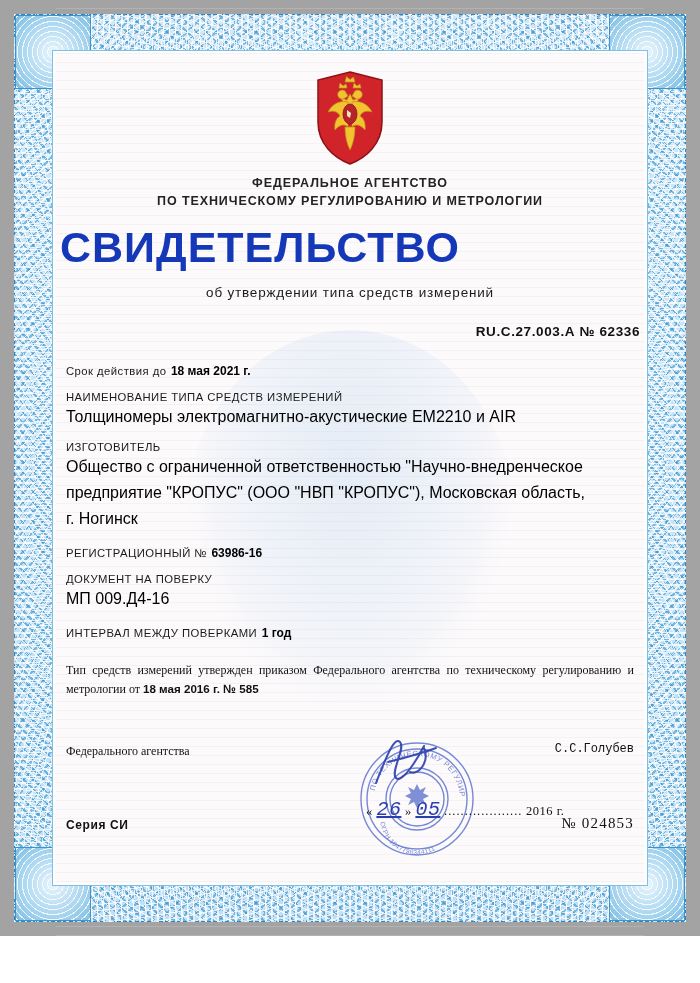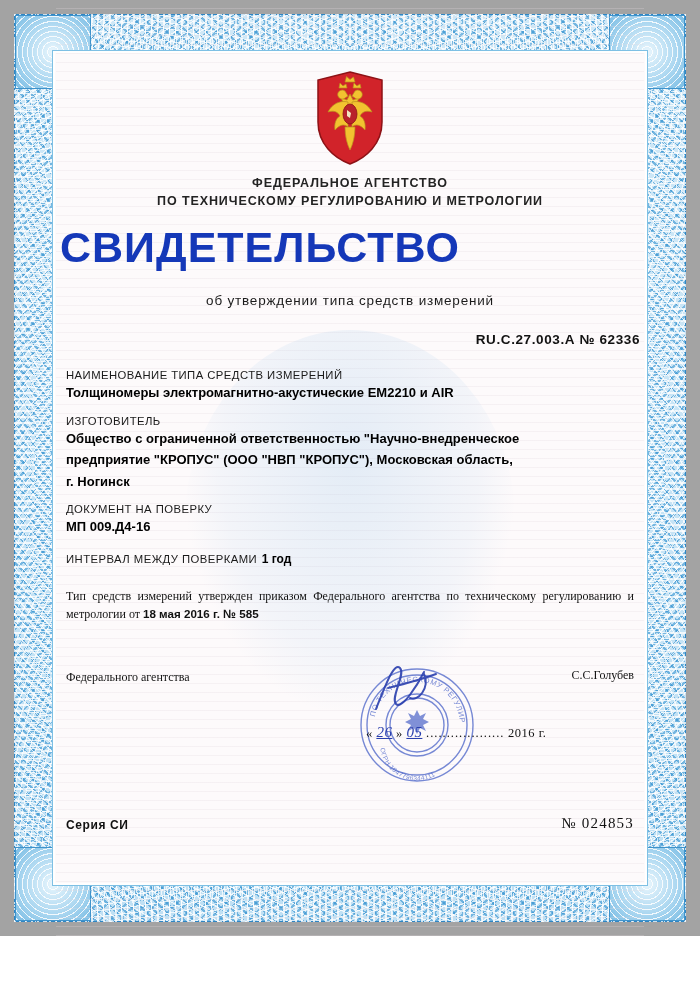--- a/index.html
+++ b/index.html
@@ -133,21 +133,21 @@
     font-size: 43px;
     letter-spacing: 1px;
     margin-top: 16px;
     line-height: 1;
   }
   .certificate-sub {
     text-align: center;
     color: #1b1b1b;
     font-size: 13.5px;
     letter-spacing: 0.8px;
-    margin-top: 24px;
+    margin-top: 16px;
   }
 
   .cert-number {
     text-align: right;
     font-size: 13.5px;
     font-weight: 700;
     color: #111;
     letter-spacing: 0.6px;
     margin-top: 24px;
   }
@@ -164,22 +164,22 @@
     font-size: 11.3px;
     letter-spacing: 0.45px;
     color: #1a1a1a;
   }
   .val {
     font-size: 12px;
     font-weight: 700;
     color: #000;
   }
   .val-line {
-    font-size: 13px;
-    font-weight: 700;
+    font-size: 16px;
+    font-weight: 400;
     color: #000;
     line-height: 1.5;
     margin-top: 2px;
   }
 
   .para {
     font-size: 12px;
     line-height: 1.55;
     text-align: justify;
     color: #111;
@@ -197,38 +197,38 @@
     font-size: 12px;
     line-height: 1.5;
     font-family: "Liberation Serif", serif;
     color: #111;
   }
   .sign-right {
     position: absolute;
     right: 0;
     top: 0;
     font-size: 12px;
-    font-family: Liberation Serif, serif;
+    font-family: Liberation Mono, monospace;
     color: #111;
   }
   .date-line {
     position: absolute;
     left: 300px;
     top: 56px;
     font-size: 12.5px;
     font-family: "Liberation Serif", serif;
     color: #111;
     letter-spacing: 0.5px;
   }
   .date-line .dots { letter-spacing: 1px; }
   .hand {
     color: #2a3fae;
-    font-family: Liberation Serif, serif;
+    font-family: Liberation Mono, monospace;
     font-style: italic;
-    font-size: 15px;
+    font-size: 20px;
     text-decoration: underline;
   }
 
   .stamp {
     position: absolute;
     left: 276px;
     top: -18px;
     width: 150px;
     height: 150px;
     pointer-events: none;
@@ -308,33 +308,41 @@
       <div>ПО ТЕХНИЧЕСКОМУ РЕГУЛИРОВАНИЮ И МЕТРОЛОГИИ</div>
     </div>
 
     <div class="certificate-title">СВИДЕТЕЛЬСТВО</div>
     <div class="certificate-sub">об утверждении типа средств измерений</div>
 
     <div class="cert-number">RU.C.27.003.А  № 62336</div>
 
     <div class="body">
 
+      <div class="row">
+        <span class="lbl-caps">Срок действия до</span>
+        <span class="val">18 мая 2021 г.</span>
+      </div>
 
       <div class="row">
         <div class="lbl-caps">НАИМЕНОВАНИЕ ТИПА СРЕДСТВ ИЗМЕРЕНИЙ</div>
         <div class="val-line">Толщиномеры электромагнитно-акустические EM2210 и AIR</div>
       </div>
 
       <div class="row">
         <div class="lbl-caps">ИЗГОТОВИТЕЛЬ</div>
         <div class="val-line">Общество с ограниченной ответственностью "Научно-внедренческое</div>
         <div class="val-line">предприятие "КРОПУС" (ООО "НВП "КРОПУС"), Московская область,</div>
         <div class="val-line">г. Ногинск</div>
       </div>
 
+      <div class="row">
+        <span class="lbl-caps">РЕГИСТРАЦИОННЫЙ №</span>
+        <span class="val">63986-16</span>
+      </div>
 
       <div class="row">
         <div class="lbl-caps">ДОКУМЕНТ НА ПОВЕРКУ</div>
         <div class="val-line">МП 009.Д4-16</div>
       </div>
 
       <div class="row">
         <span class="lbl-caps">ИНТЕРВАЛ МЕЖДУ ПОВЕРКАМИ</span>
         <span class="val">1 год</span>
       </div>

